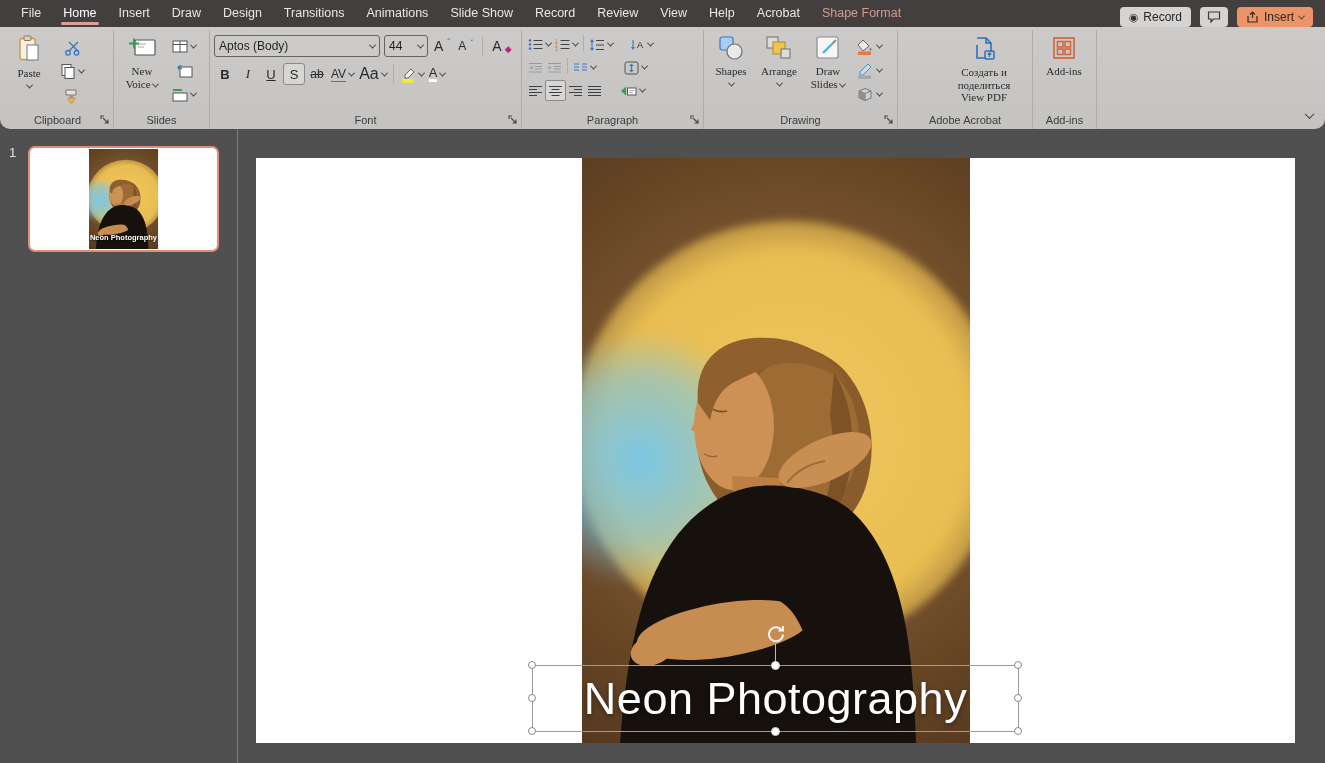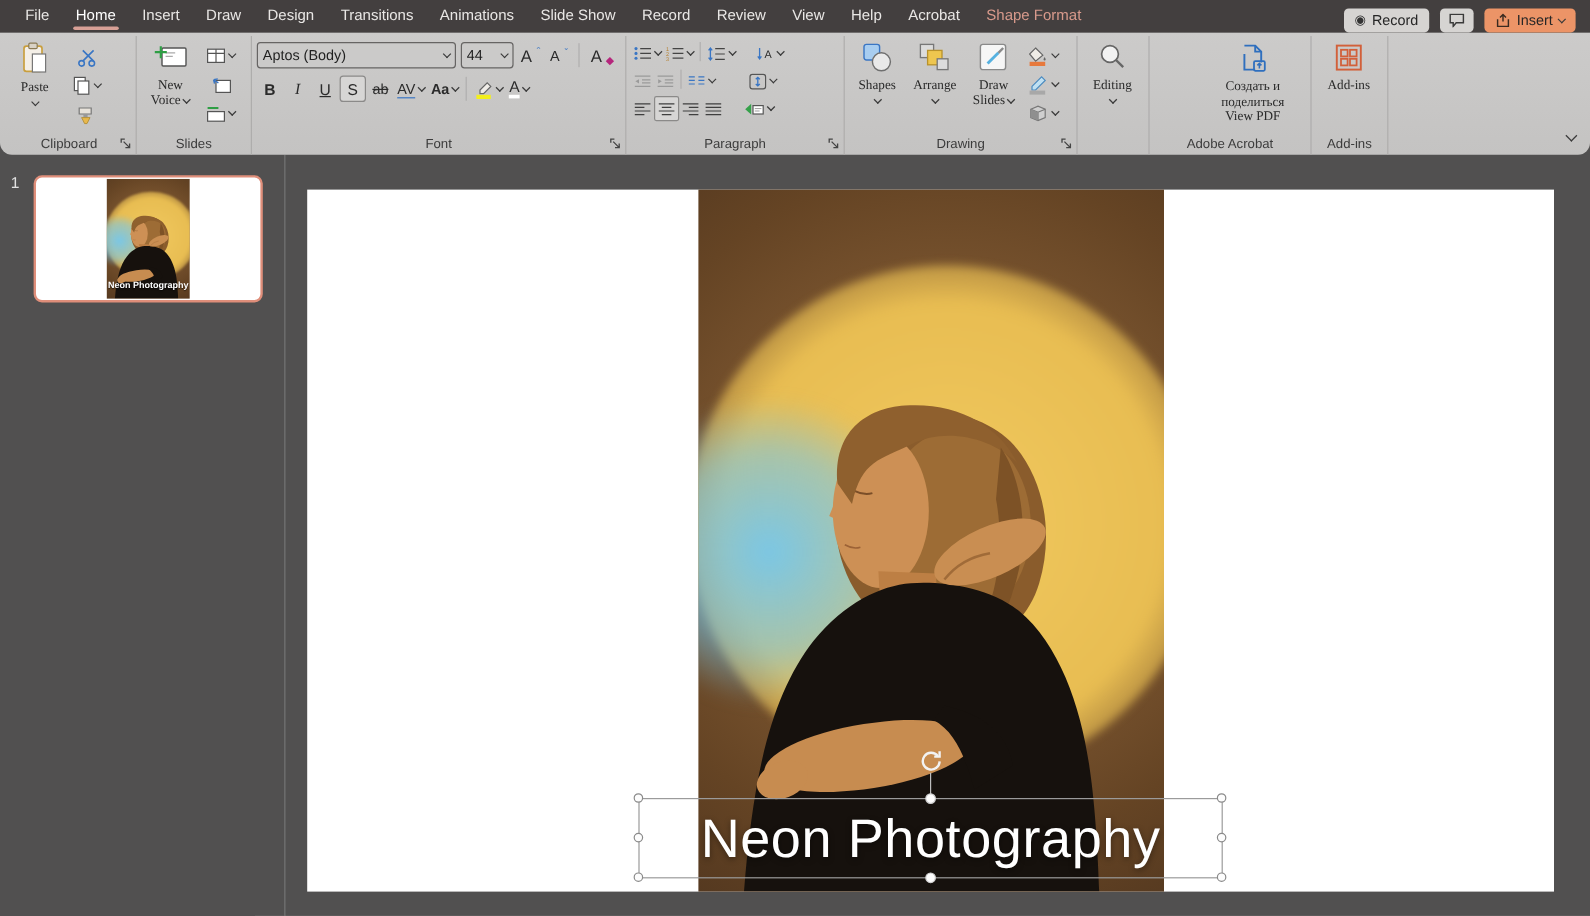--- a/index.html
+++ b/index.html
@@ -210,21 +210,21 @@
             <path d="M1 2h9" stroke="#2e9e44" stroke-width="1.8"></path>
             <rect x="1" y="5" width="14" height="8" fill="#fff" stroke="#555"></rect>
           </svg>
         <span class="chev"></span>
       </div>
     </div>
     <div class="rg-label">Slides</div>
   </div>
 
   <div class="rgroup" style="width:312px; display:block;">
-    <div style="display:flex; align-items:flex-end; gap:4px; margin-top:3px;">
+    <div style="display:flex; align-items:flex-start; gap:4px; margin-top:3px;">
       <div class="combo" style="width:166px;">
         <span>Aptos (Body)</span>
           <span class="chev"></span>
       </div>
       <div class="combo" style="width:44px;">
         <span>44</span>
           <span class="chev"></span>
       </div>
       <div class="sb" style="font-size:14px; color:#2b2b2b;">A<span style="color:#3a76c4; font-size:9px; margin-left:1px; transform:translateY(-4px);">ˆ</span></div>
       <div class="sb" style="font-size:12px; color:#2b2b2b;">A<span style="color:#3a76c4; font-size:9px; margin-left:1px; transform:translateY(-3px);">ˇ</span></div>
@@ -235,21 +235,21 @@
       <div class="glyphbtn" style="font-weight:bold;">B</div>
       <div class="glyphbtn" style="font-style:italic; font-family:'Liberation Serif',serif;">I</div>
       <div class="glyphbtn" style="text-decoration:underline;">U</div>
       <div class="glyphbtn on">S</div>
       <div class="glyphbtn" style="text-decoration:line-through; font-size:12px;">ab</div>
       <div class="sb">
         <span style="font-size:12px; color:#2b2b2b; border-bottom:1px solid #3a76c4;">AV</span>
         <span class="chev"></span>
       </div>
       <div class="sb">
-        <span style="font-size:12px; color:#2b2b2b;font-weight:bold;">Aa</span>
+        <span style="font-size:16px; color:#2b2b2b;">Aa</span>
         <span class="chev"></span>
       </div>
       <div class="vdiv"></div>
       <div class="sb">
         <span>
           <svg width="16" height="17" viewBox="0 0 16 17">
               <path d="M5 9l6-6 3 3-6 6H5z" fill="#f0ede8" stroke="#666"></path>
               <rect x="2" y="13" width="12" height="3.5" fill="#f3ef1d"></rect>
             </svg>
         </span>
@@ -429,32 +429,20 @@
       </div>
     </div>
     <div class="rg-label">Drawing</div>
     <span class="launcher">
       <svg width="10" height="10" viewBox="0 0 10 10">
           <path d="M1 4V1h3M3 3l5 5M8 4.5V8H4.5" fill="none" stroke="#444" stroke-width="1.1"></path>
         </svg>
     </span>
   </div>
 
-  <div class="rgroup" style="width:60px;">
-    <div class="bb" style="width:50px;">
-      <span>
-        <svg width="26" height="26" viewBox="0 0 26 26">
-            <circle cx="11" cy="10" r="7" fill="#f2f2f2" stroke="#666" stroke-width="1.4"></circle>
-            <path d="M16 15l6 6" stroke="#666" stroke-width="2"></path>
-          </svg>
-      </span>
-      <span class="lbl">Editing</span>
-      <span class="chev"></span>
-    </div>
-  </div>
 
   <div class="rgroup" style="width:135px;">
     <div class="bb" style="width:127px;margin-left:38px;">
       <span>
         <svg width="26" height="27" viewBox="0 0 26 27">
             <path d="M6 3h9l5 5v9" fill="none" stroke="#2f6fbe" stroke-width="1.6"></path>
             <path d="M15 3v5h5" fill="none" stroke="#2f6fbe" stroke-width="1.6"></path>
             <path d="M6 10v13h9" fill="none" stroke="#2f6fbe" stroke-width="1.6"></path>
             <rect x="14" y="16" width="9" height="8" rx="1" fill="none" stroke="#2f6fbe" stroke-width="1.5"></rect>
             <path d="M18.5 22v-4M16.8 19.5l1.7-1.7 1.7 1.7" fill="none" stroke="#2f6fbe" stroke-width="1.3"></path>

